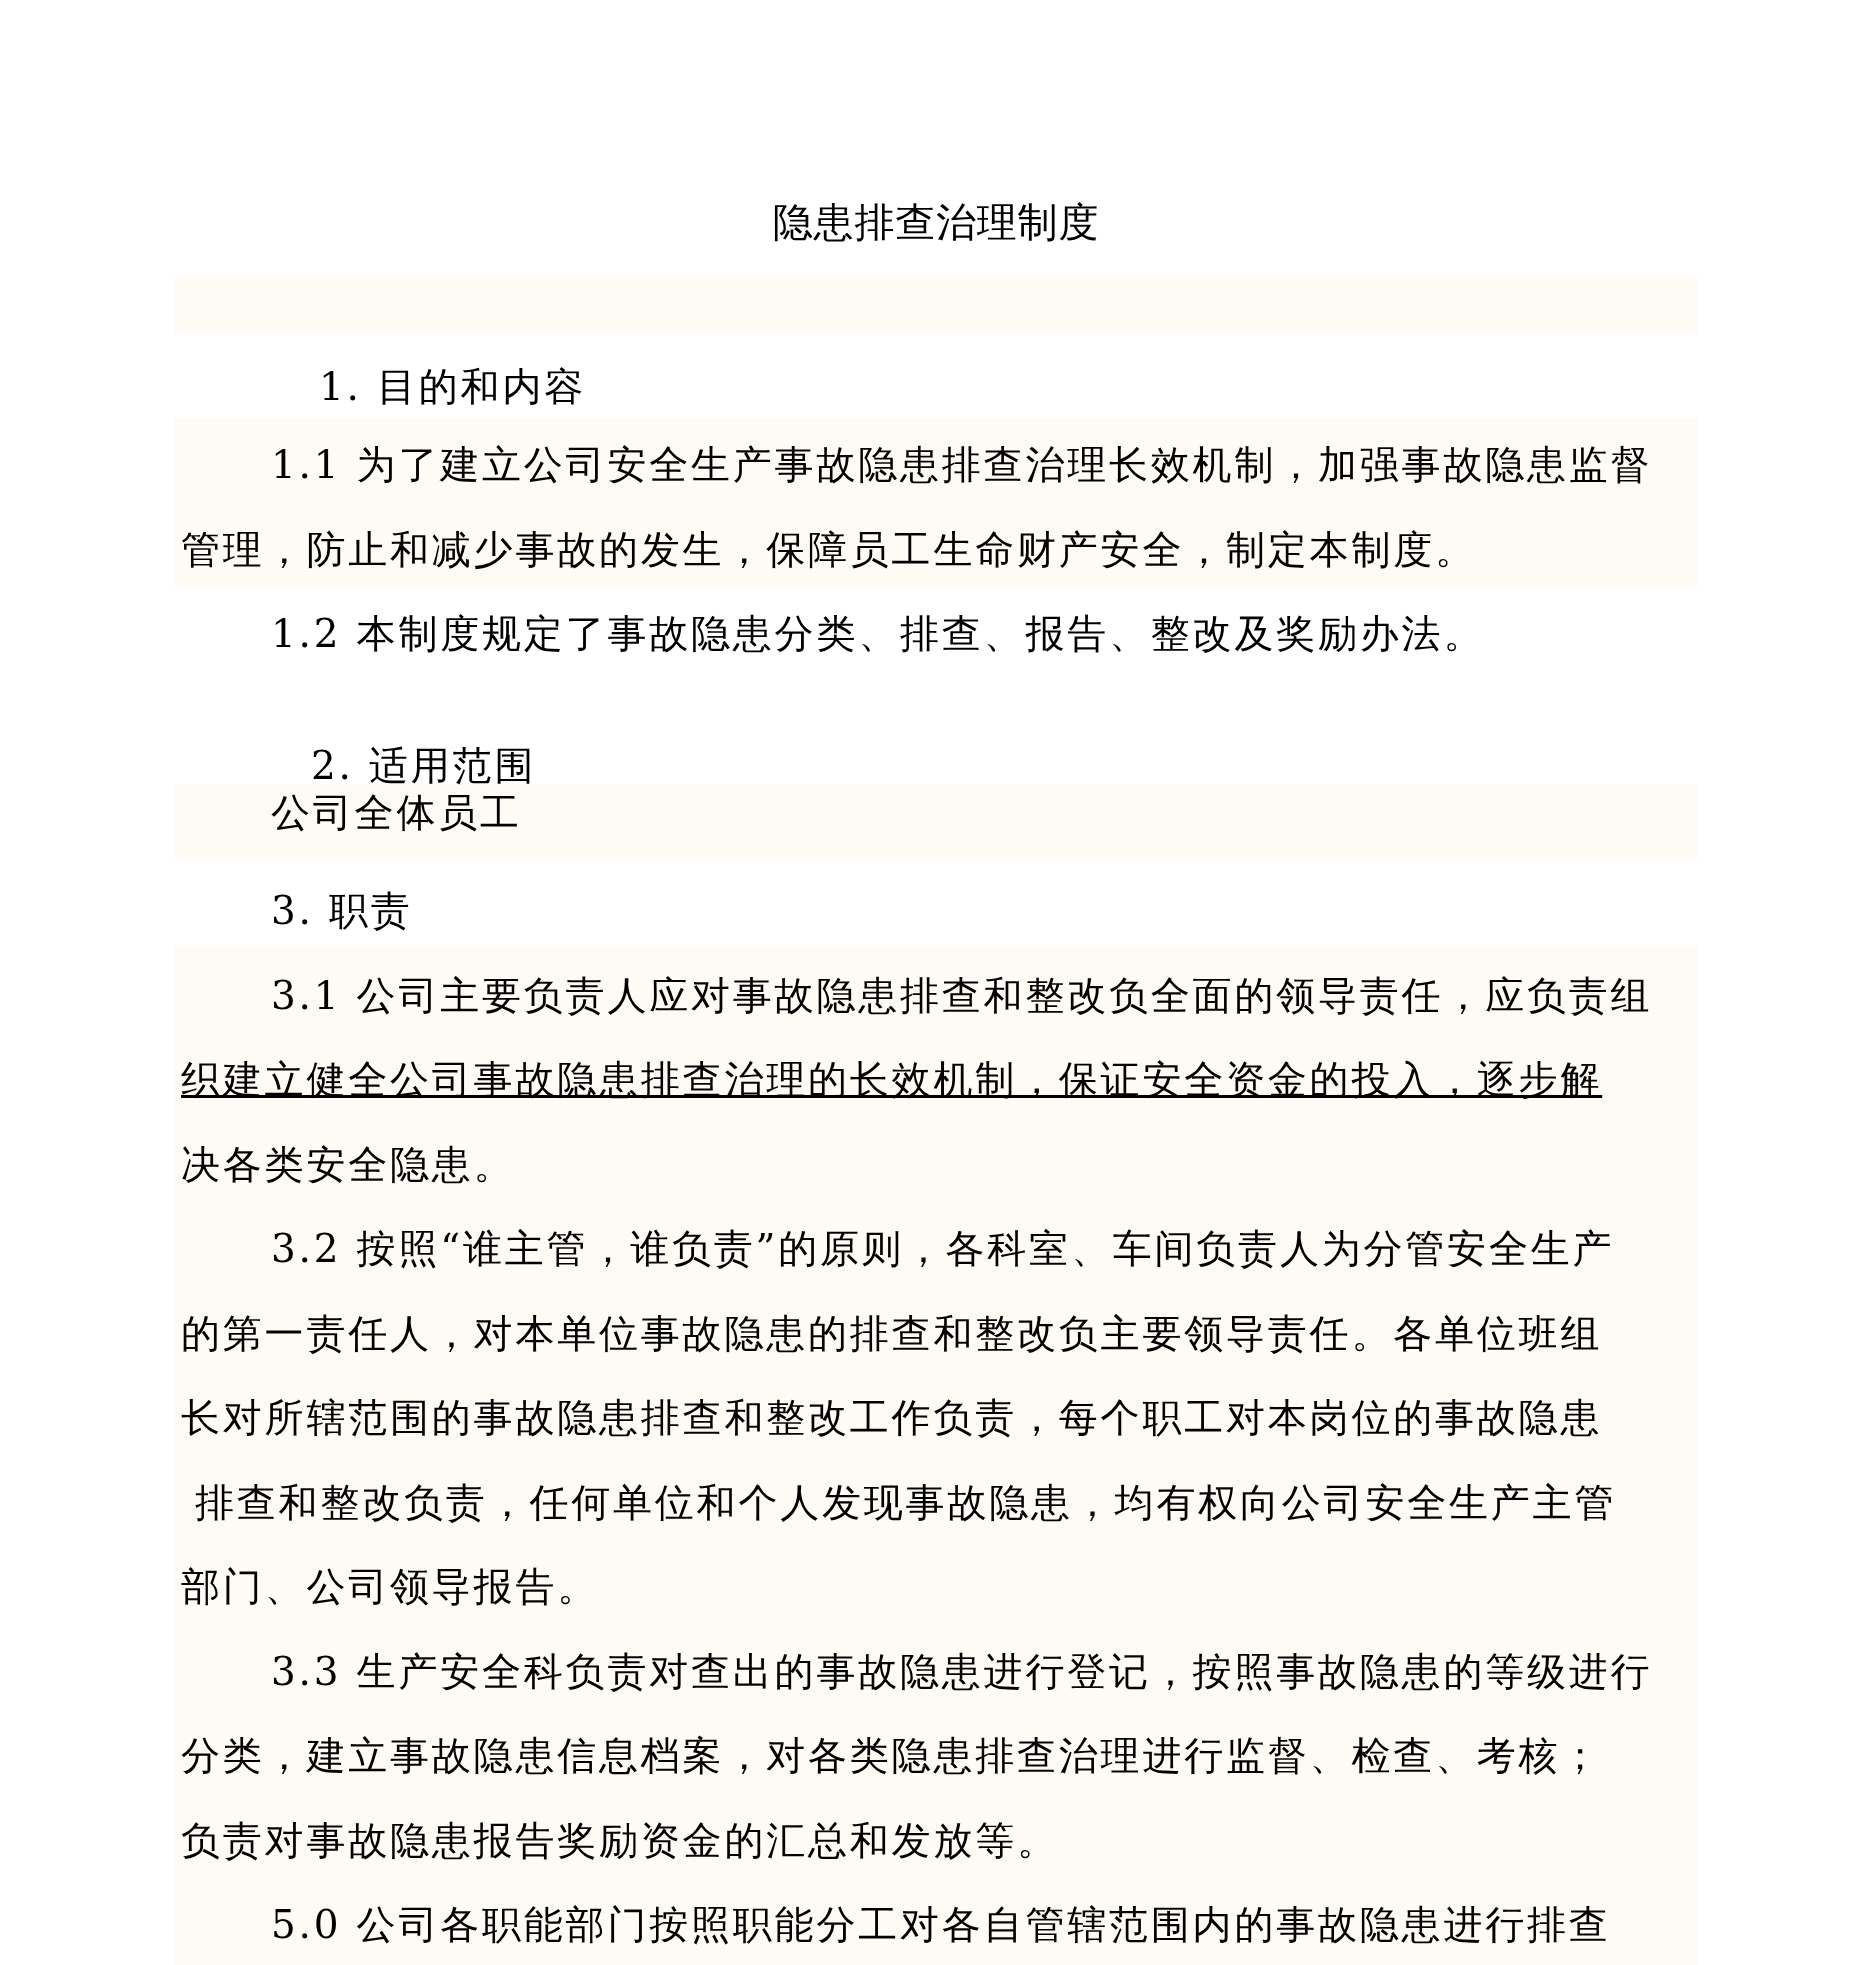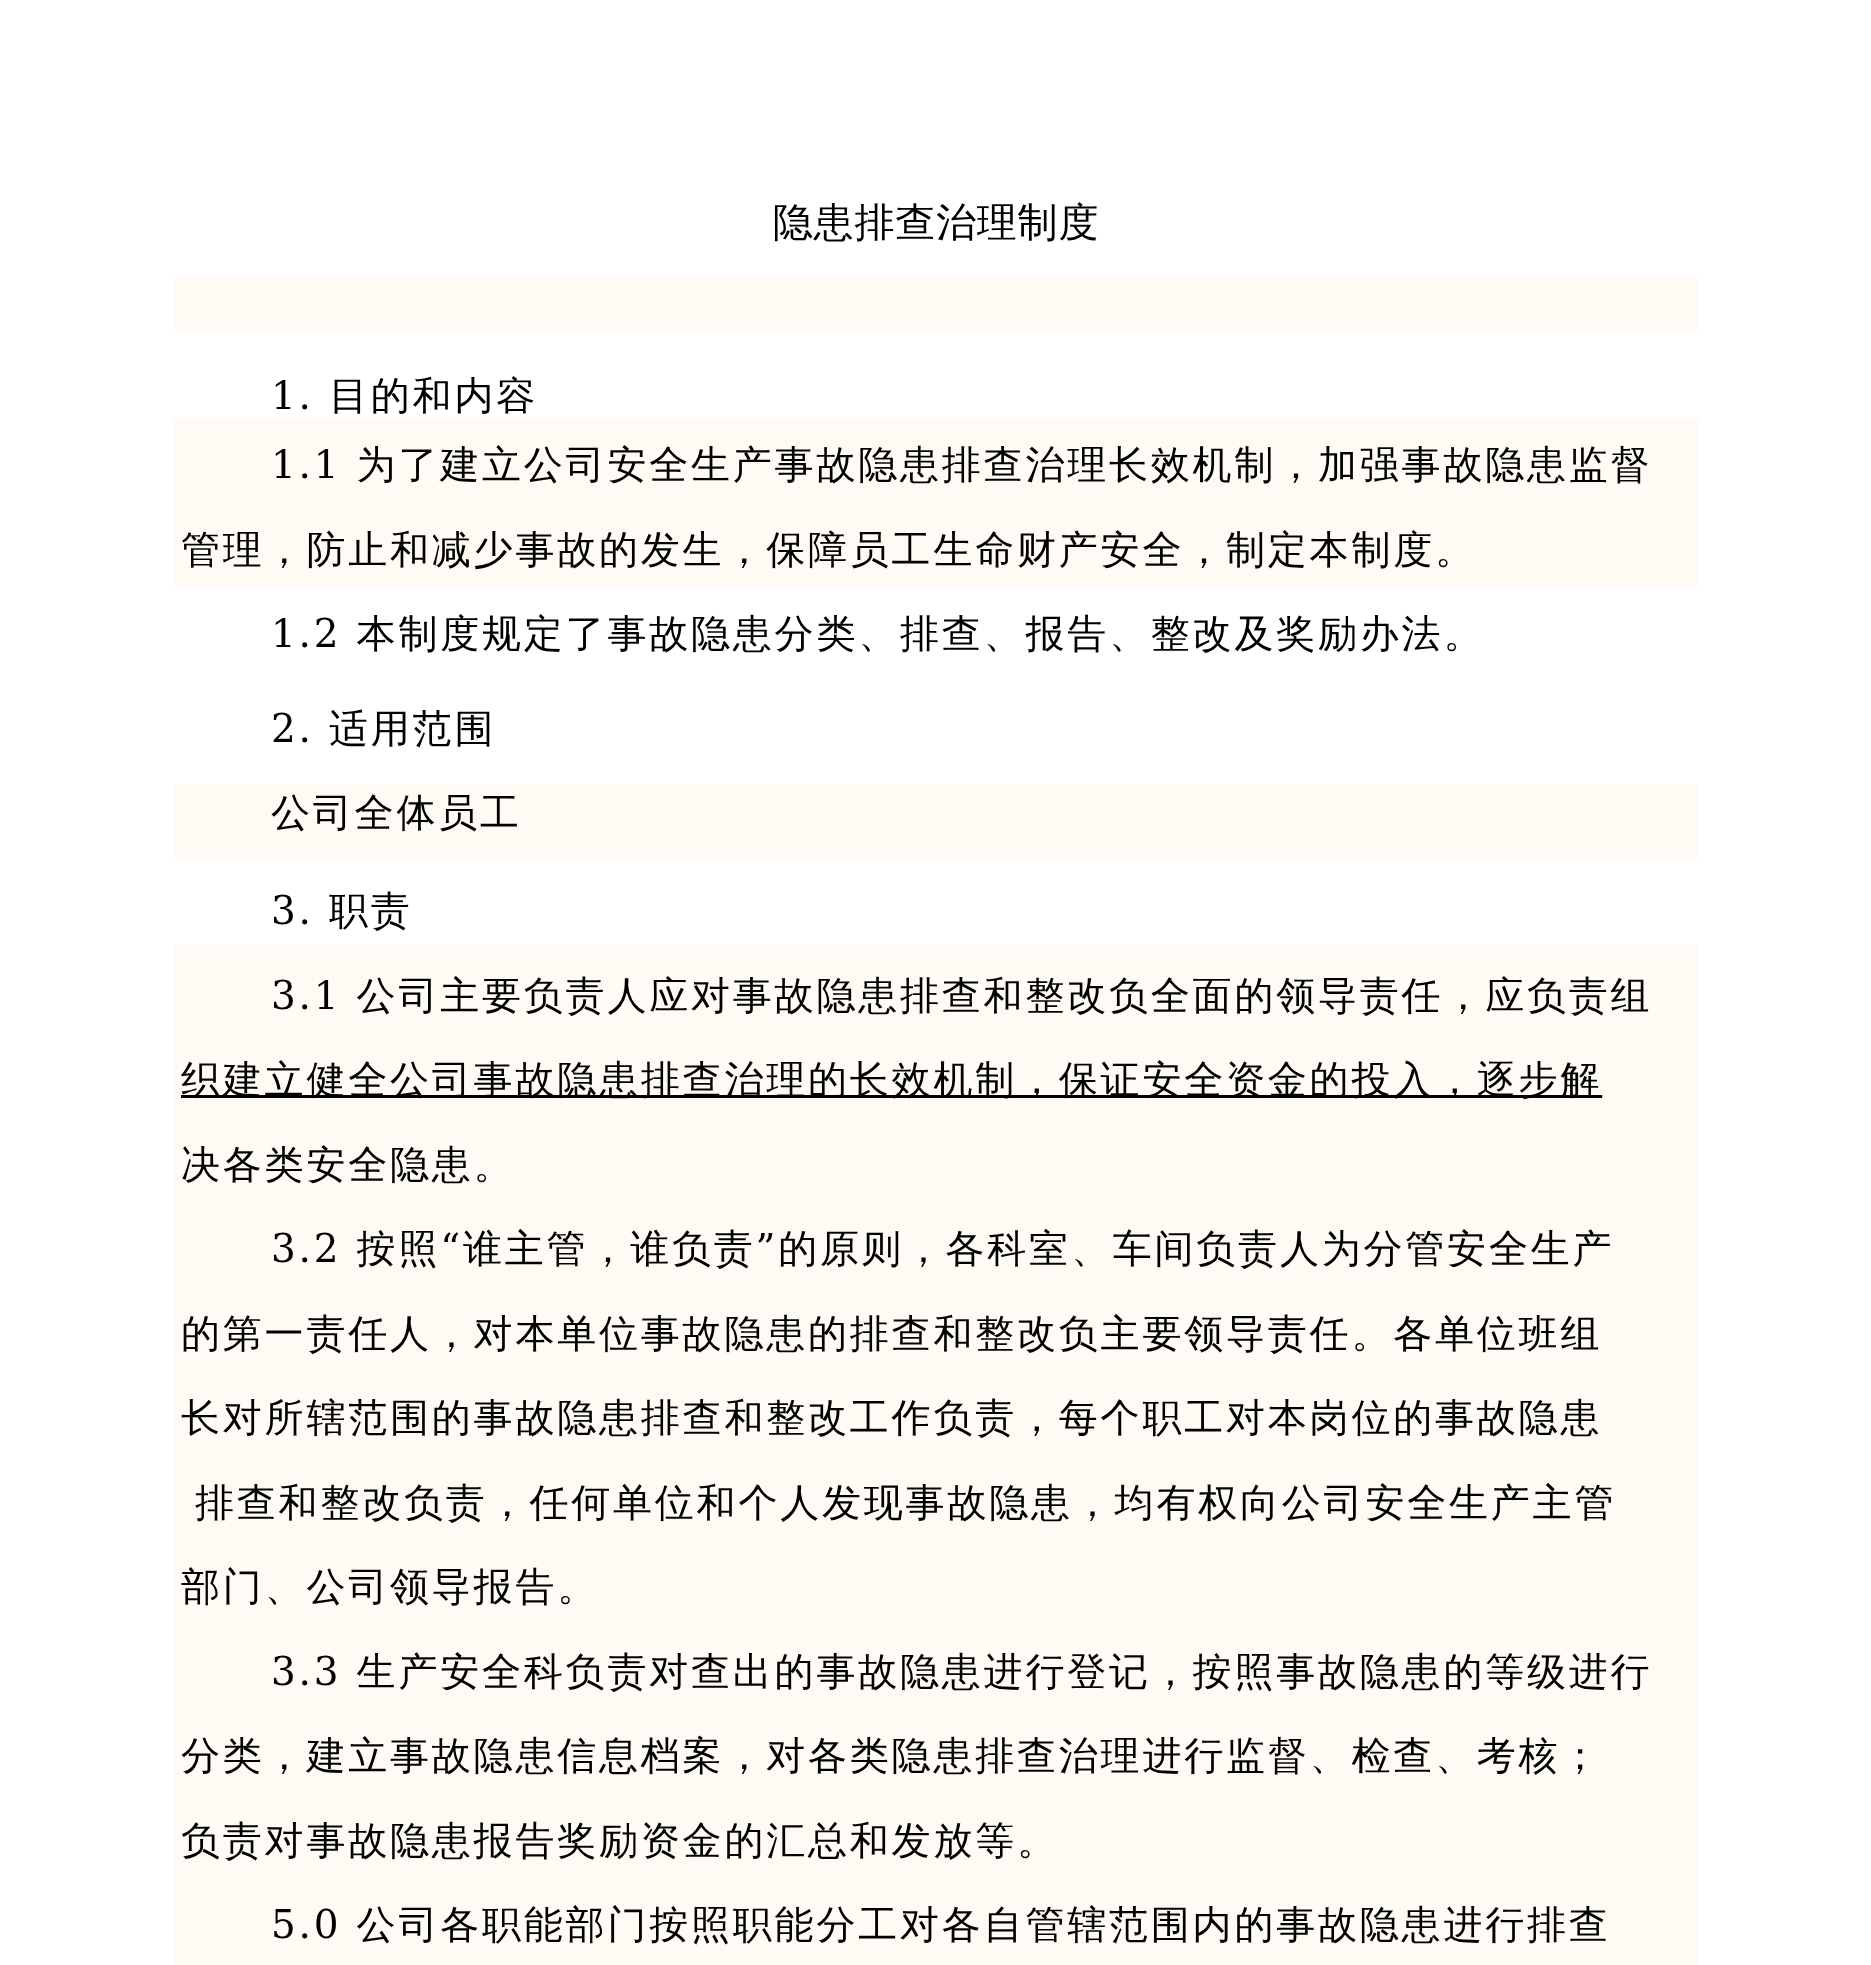--- a/index.html
+++ b/index.html
@@ -51,26 +51,26 @@
 </head>
 <body>
 
 <div class="title">隐患排查治理制度</div>
 
 <div class="shade" style="top:277px;height:56px;"></div>
 <div class="shade" style="top:418px;height:168px;"></div>
 <div class="shade" style="top:784px;height:75px;"></div>
 <div class="shade" style="top:945px;height:1310px;"></div>
 
-<div class="line heading" style="top:372px;">1.  目的和内容</div>
+<div class="line heading" style="top:363px;margin-left:48px;">1.  目的和内容</div>
 <div class="line indent" style="top:441px;">1.1 为了建立公司安全生产事故隐患排查治理长效机制，加强事故隐患监督</div>
 <div class="line" style="top:526px;">管理，防止和减少事故的发生，保障员工生命财产安全，制定本制度。</div>
 <div class="line indent" style="top:610px;">1.2 本制度规定了事故隐患分类、排查、报告、整改及奖励办法。</div>
 
-<div class="line heading" style="top:705px;">2.  适用范围</div>
+<div class="line heading" style="top:742px;margin-left:40px;">2.  适用范围</div>
 <div class="line indent" style="top:789px;">公司全体员工</div>
 
 <div class="line heading" style="top:887px;">3.  职责</div>
 <div class="line indent" style="top:972px;">3.1 公司主要负责人应对事故隐患排查和整改负全面的领导责任，应负责组</div>
 <div class="line" style="top:1056px;text-decoration:underline;">织建立健全公司事故隐患排查治理的长效机制，保证安全资金的投入，逐步解</div>
 <div class="line" style="top:1141px;">决各类安全隐患。</div>
 <div class="line indent" style="top:1225px;">3.2 按照“谁主管，谁负责”的原则，各科室、车间负责人为分管安全生产</div>
 <div class="line" style="top:1310px;">的第一责任人，对本单位事故隐患的排查和整改负主要领导责任。各单位班组</div>
 <div class="line" style="top:1394px;">长对所辖范围的事故隐患排查和整改工作负责，每个职工对本岗位的事故隐患</div>
 <div class="line" style="top:1479px;margin-left:14px;">排查和整改负责，任何单位和个人发现事故隐患，均有权向公司安全生产主管</div>

